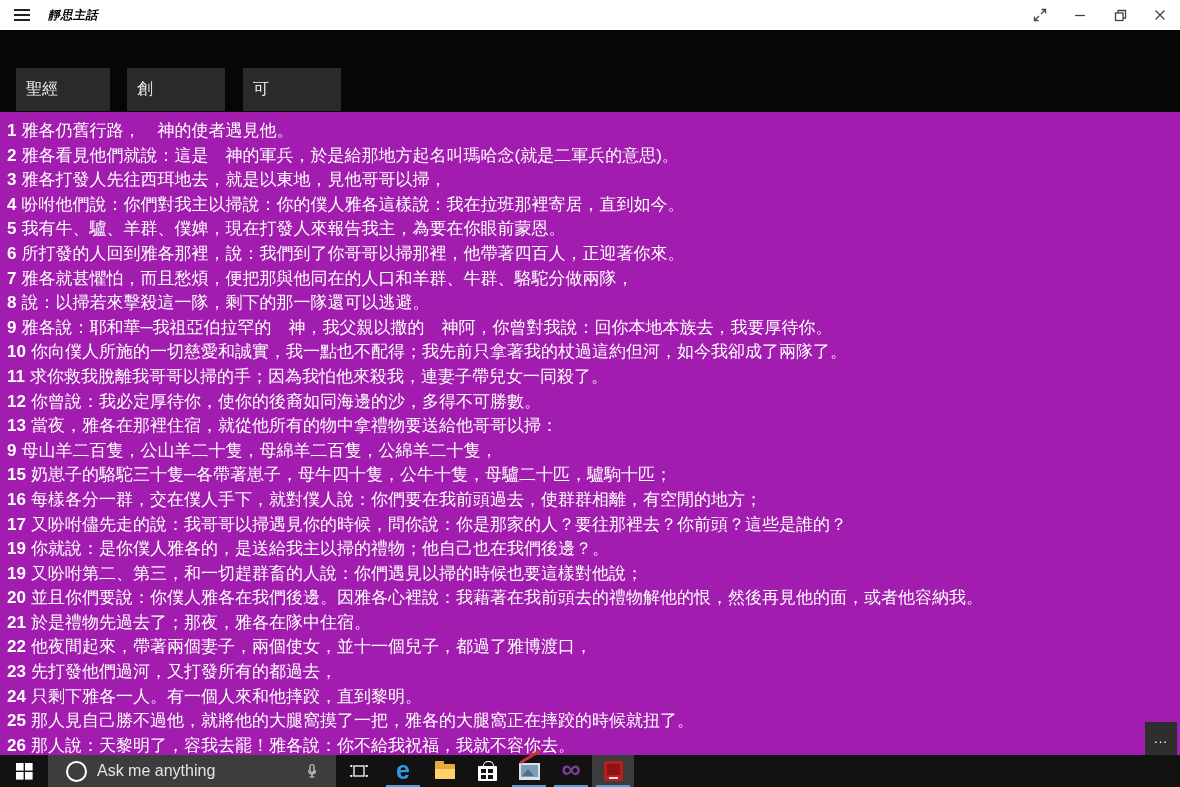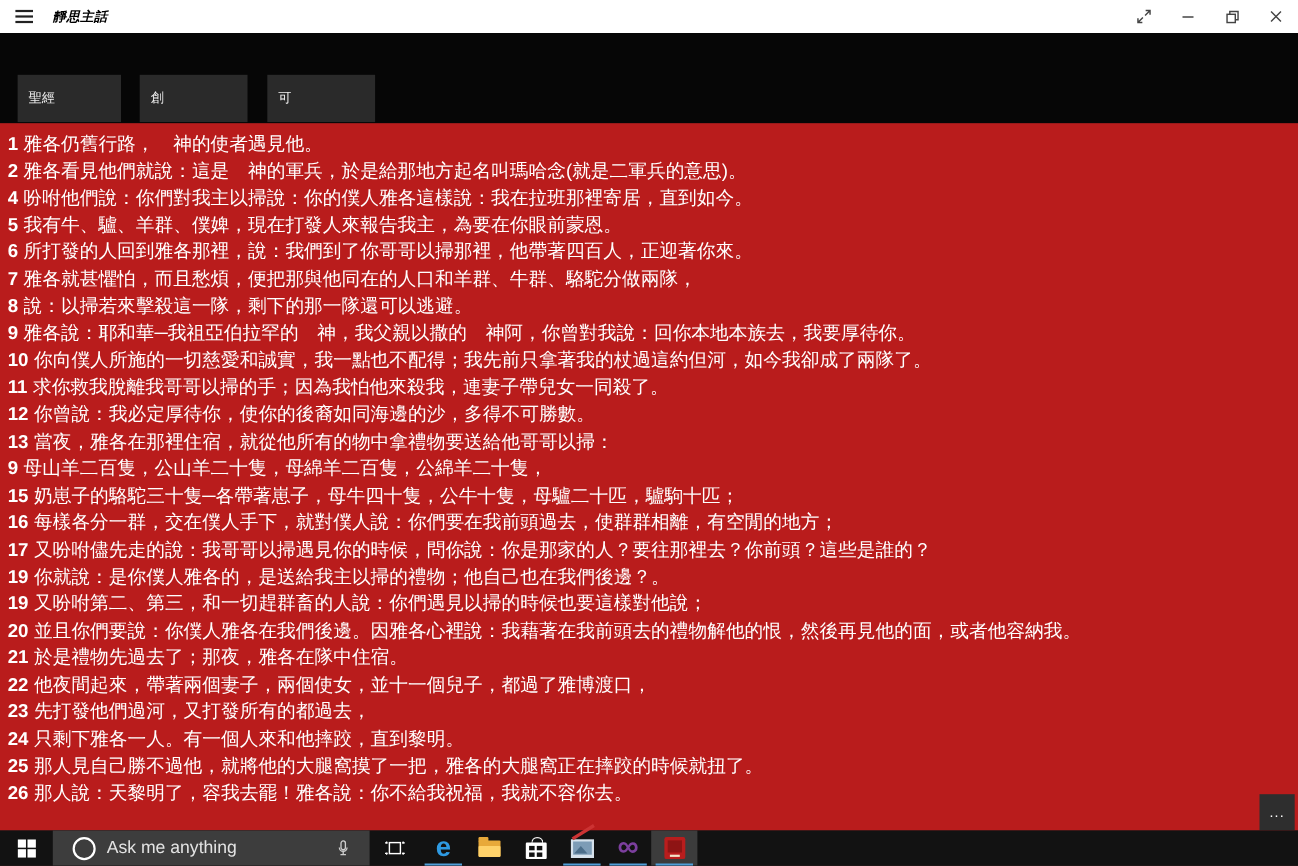--- a/index.html
+++ b/index.html
@@ -11,27 +11,27 @@
   .hamburger{width:48px;height:30px;border:0;background:transparent;display:flex;flex-direction:column;justify-content:center;gap:3px;padding:0 0 0 14px;cursor:pointer;}
   .hamburger span{display:block;width:16px;height:2px;background:#222;}
   .app-title{font-size:12px;font-weight:bold;color:#000;letter-spacing:.5px;}
   .win-controls{margin-left:auto;display:flex;height:30px;}
   .win-btn{width:40px;height:30px;border:0;background:transparent;display:flex;align-items:center;justify-content:center;cursor:pointer;}
   .win-btn svg{stroke:#444;stroke-width:1.3;fill:none;}
 
   
   .app-top{position:absolute;top:30px;left:0;right:0;height:82px;background:#060606;}
   .tab{position:absolute;top:38px;height:43px;background:#2a2a2a;display:flex;align-items:center;cursor:pointer;}
-  .tab span{font-size:12px;color:#efefef;padding-left:10px;}
+  .tab span{font-size:16px;color:#efefef;padding-left:10px;}
   .tab-1{left:16px;width:94px;}
   .tab-2{left:127px;width:98px;}
   .tab-3{left:243px;width:98px;}
 
   
-  .content{position:absolute;top:112px;left:0;right:0;bottom:32px;background:#b91c1c;padding:7px 0 0 7px;overflow:hidden;}
+  .content{position:absolute;top:112px;left:0;right:0;bottom:32px;background:#a21caf;padding:7px 0 0 7px;overflow:hidden;}
   .verse{color:#ffffff;font-size:17px;line-height:24.6px;white-space:nowrap;overflow:hidden;}
   .vnum{font-weight:bold;margin-right:5px;}
   .more-btn{position:absolute;right:3px;bottom:0;width:32px;height:33px;border:0;background:#2e2e2e;color:#fff;
     font-size:13px;letter-spacing:1px;cursor:pointer;font-family:"Liberation Sans",sans-serif;padding-bottom:2px;}
 
   
   .taskbar{position:absolute;left:0;right:0;bottom:0;height:32px;background:#121212;}
   .tb-btn{position:absolute;top:0;height:32px;border:0;background:transparent;display:flex;align-items:center;justify-content:center;cursor:pointer;}
   .tb-start{left:0;width:48px;}
   .tb-search{left:48px;width:288px;background:#3d3d3d;display:flex;align-items:center;justify-content:flex-start;border:0;height:32px;position:absolute;cursor:text;}
@@ -115,20 +115,21 @@
     </div>
     <div class="tab tab-3">
       <span>可</span>
     </div>
   </div>
 
   <div class="content">
     <div id="verse-list">
         <div class="verse"><b class="vnum">1</b><span>雅各仍舊行路，　神的使者遇見他。</span></div>
         <div class="verse"><b class="vnum">2</b><span>雅各看見他們就說：這是　神的軍兵，於是給那地方起名叫瑪哈念(就是二軍兵的意思)。</span></div>
+        <div class="verse"><b class="vnum">3</b><span>雅各打發人先往西珥地去，就是以東地，見他哥哥以掃，</span></div>
         <div class="verse"><b class="vnum">4</b><span>吩咐他們說：你們對我主以掃說：你的僕人雅各這樣說：我在拉班那裡寄居，直到如今。</span></div>
         <div class="verse"><b class="vnum">5</b><span>我有牛、驢、羊群、僕婢，現在打發人來報告我主，為要在你眼前蒙恩。</span></div>
         <div class="verse"><b class="vnum">6</b><span>所打發的人回到雅各那裡，說：我們到了你哥哥以掃那裡，他帶著四百人，正迎著你來。</span></div>
         <div class="verse"><b class="vnum">7</b><span>雅各就甚懼怕，而且愁煩，便把那與他同在的人口和羊群、牛群、駱駝分做兩隊，</span></div>
         <div class="verse"><b class="vnum">8</b><span>說：以掃若來擊殺這一隊，剩下的那一隊還可以逃避。</span></div>
         <div class="verse"><b class="vnum">9</b><span>雅各說：耶和華─我祖亞伯拉罕的　神，我父親以撒的　神阿，你曾對我說：回你本地本族去，我要厚待你。</span></div>
         <div class="verse"><b class="vnum">10</b><span>你向僕人所施的一切慈愛和誠實，我一點也不配得；我先前只拿著我的杖過這約但河，如今我卻成了兩隊了。</span></div>
         <div class="verse"><b class="vnum">11</b><span>求你救我脫離我哥哥以掃的手；因為我怕他來殺我，連妻子帶兒女一同殺了。</span></div>
         <div class="verse"><b class="vnum">12</b><span>你曾說：我必定厚待你，使你的後裔如同海邊的沙，多得不可勝數。</span></div>
         <div class="verse"><b class="vnum">13</b><span>當夜，雅各在那裡住宿，就從他所有的物中拿禮物要送給他哥哥以掃：</span></div>

